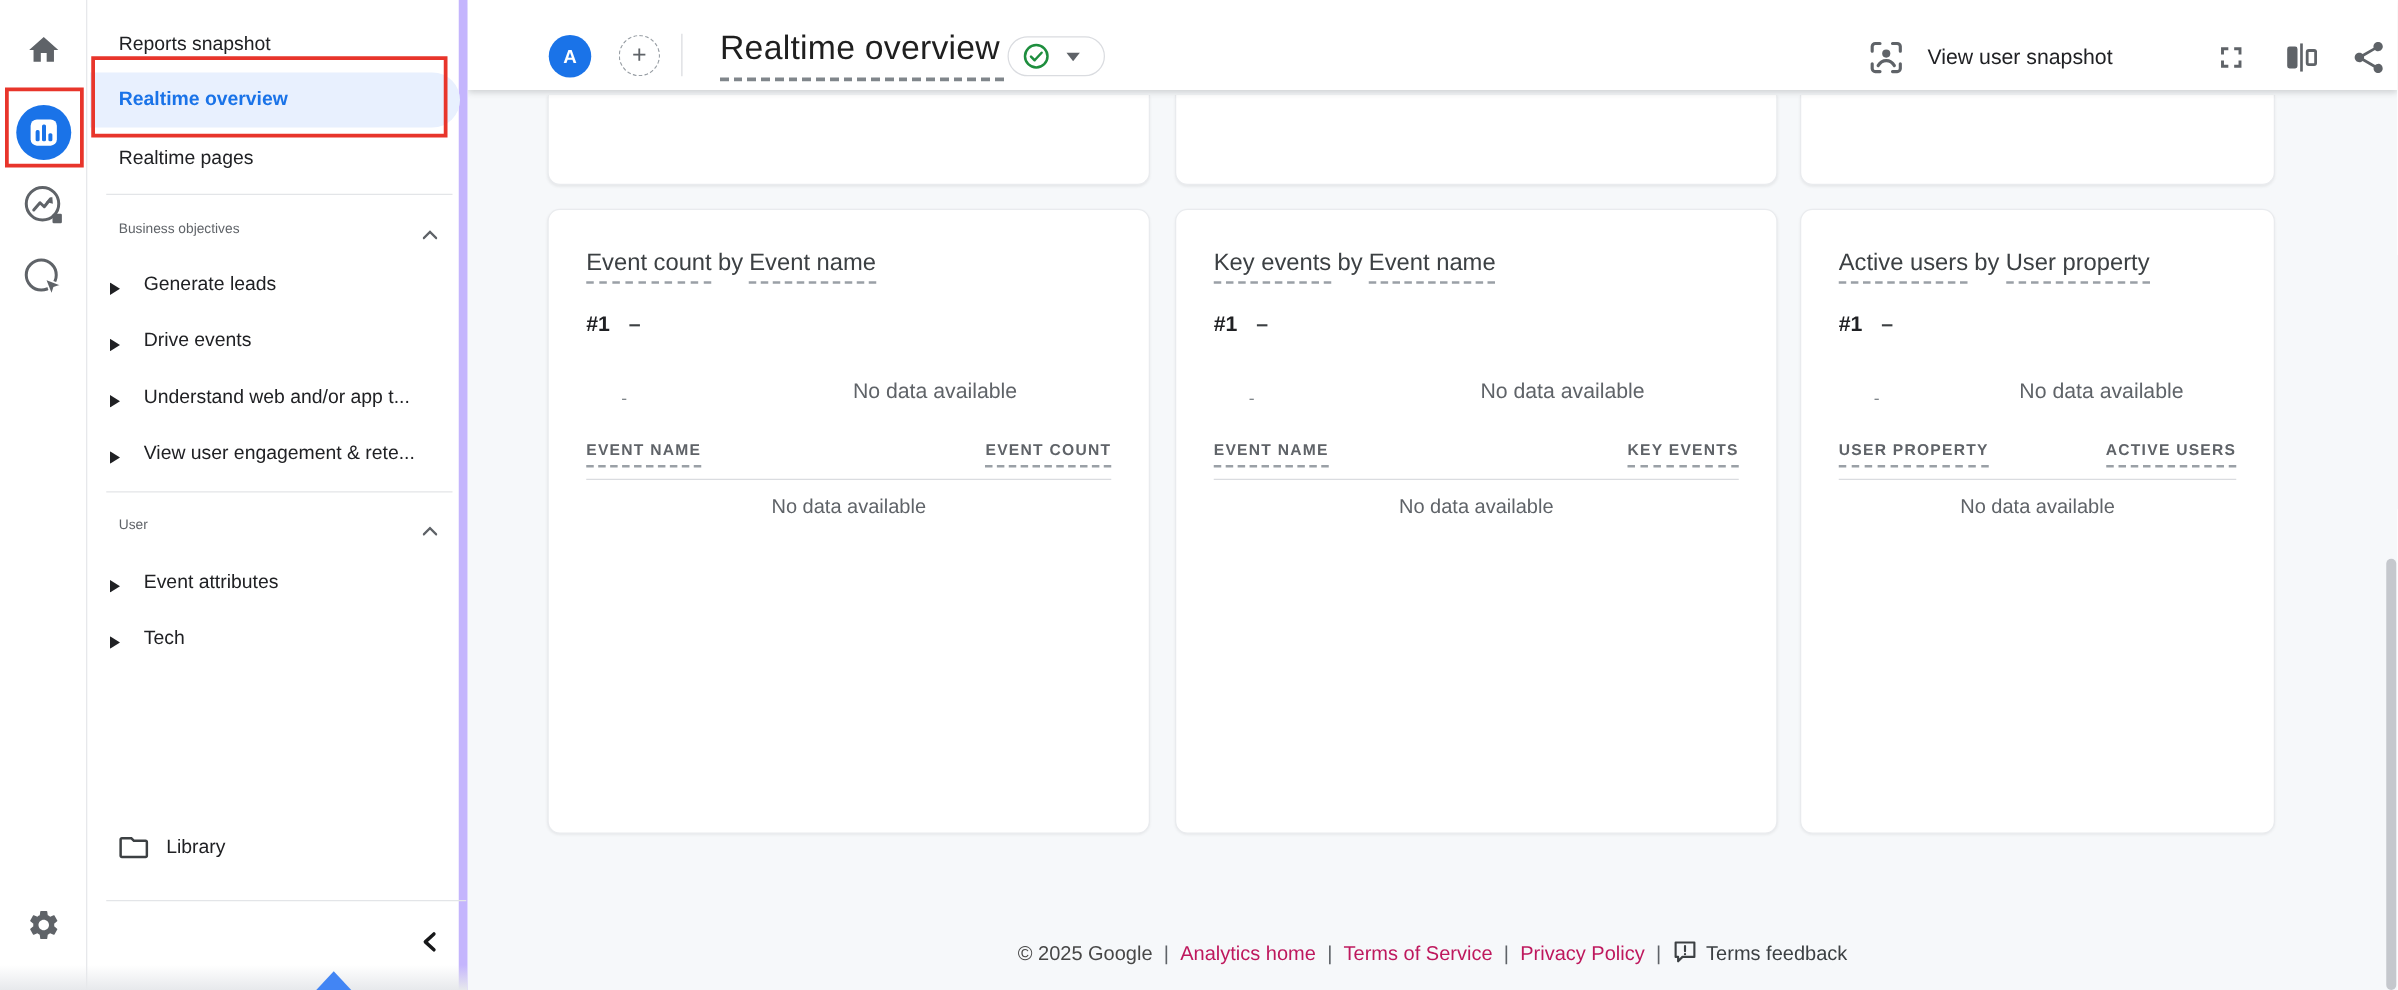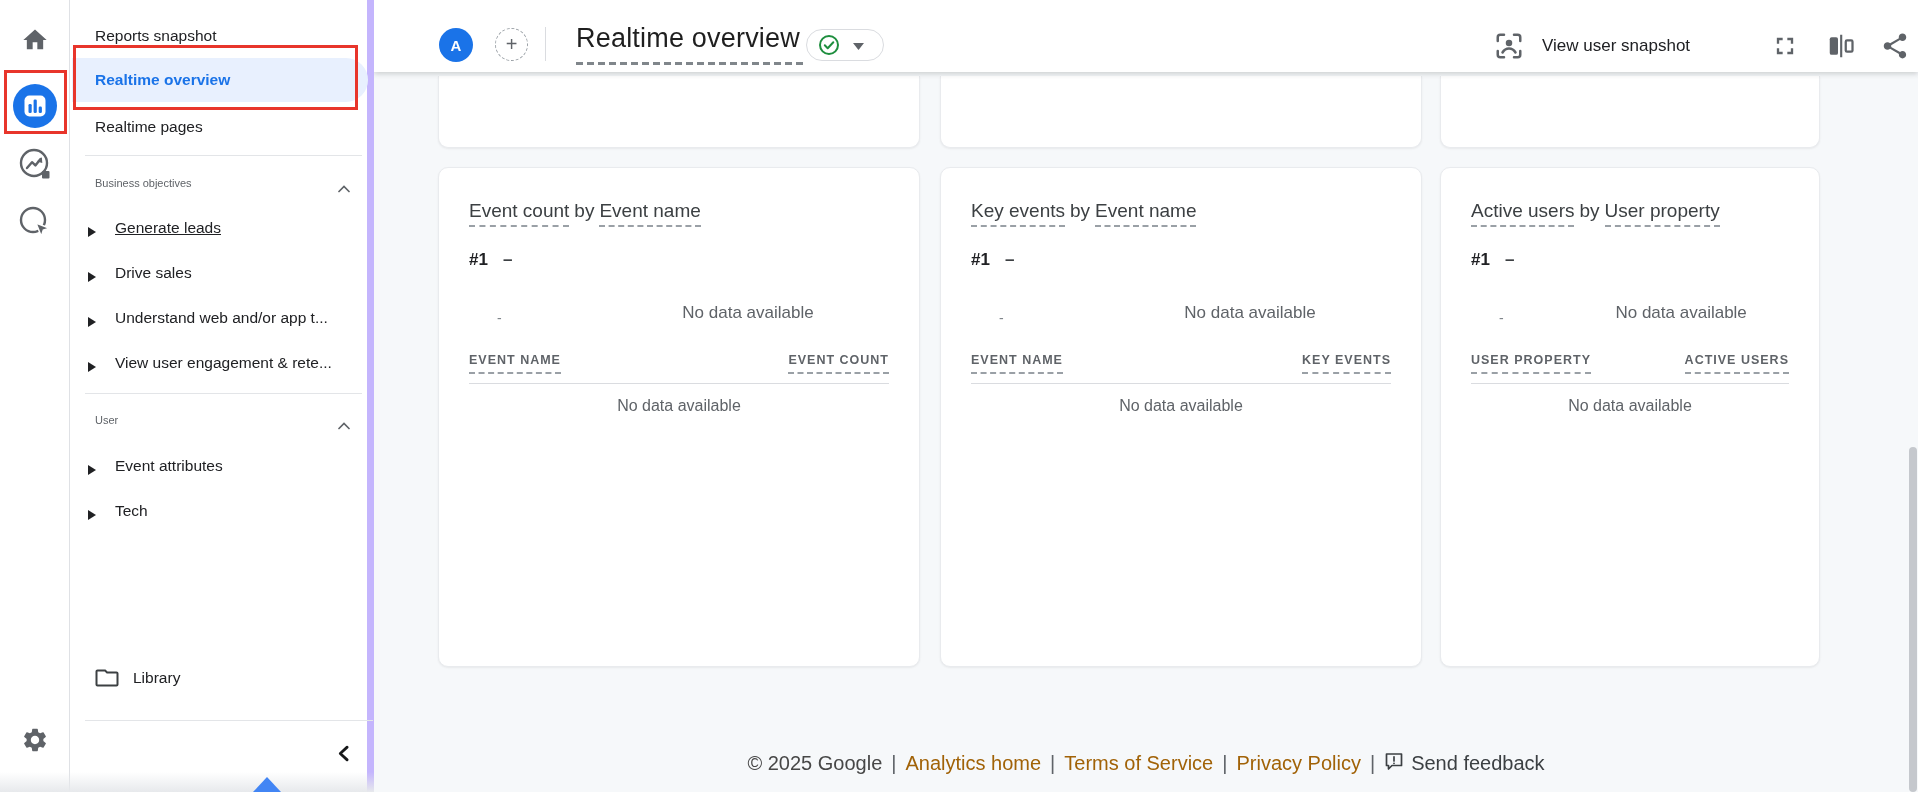--- a/index.html
+++ b/index.html
@@ -43,22 +43,22 @@
   .mini-dash{position:absolute;left:58px;top:142px;font-size:14px;color:#80868b;}
   .chart-empty{position:absolute;left:35%;right:30px;top:135px;text-align:center;font-size:17px;color:#5f6368;}
   .thead{position:absolute;left:30px;right:30px;top:185px;display:flex;justify-content:space-between;}
   .th{font-size:12.5px;letter-spacing:1px;color:#5f6368;font-weight:600;
       border-bottom:2px dashed #9aa0a6;padding-bottom:5px;}
   .trule{position:absolute;left:30px;right:30px;top:215px;height:1px;background:#dadce0;}
   .tempty{position:absolute;left:0;right:0;top:229px;text-align:center;font-size:16px;color:#5f6368;}
 
   
   .footer{position:absolute;left:374px;top:751px;width:1544px;display:flex;justify-content:center;
-          align-items:center;gap:9px;font-size:20px;color:#474747;z-index:2;}
-  .footer .lnk{color:#a16207;}
+          align-items:center;gap:9px;font-size:16px;color:#474747;z-index:2;}
+  .footer .lnk{color:#be185d;}
   .footer .sep{color:#5f6368;}
   .footer .fb{display:flex;align-items:center;gap:7px;color:#3c4043;}
 
   .scroll-thumb{position:absolute;left:1909px;top:447px;width:8px;height:345px;border-radius:4px;
           background:#c5c8cd;z-index:6;}
 
   
   .rail{position:absolute;left:0;top:0;width:70px;height:792px;background:#fff;
         border-right:1px solid #dfe1e5;z-index:5;box-sizing:border-box;}
   .rail .ric{position:absolute;left:50%;transform:translateX(-50%);}
@@ -216,21 +216,21 @@
     <span class="lnk">Privacy Policy</span>
     <span class="sep">|</span>
     <span class="fb">
       <span>
         <svg width="20" height="20" viewBox="0 0 20 20" fill="none" stroke="#3c4043" stroke-width="1.7">
           <path d="M2.5 3h15v11.5H8l-3.5 3.5v-3.5H2.5z" stroke-linejoin="round"></path>
           <line x1="10" y1="5.8" x2="10" y2="10" stroke-linecap="round"></line>
           <circle cx="10" cy="12.3" r="0.9" fill="#3c4043" stroke="none"></circle>
         </svg>
       </span>
-      <span>Send feedback</span>
+      <span>Terms feedback</span>
     </span>
   </div>
 
   <div class="scroll-thumb"></div>
 
   <div class="rail">
     <div class="ric" style="top:26px;">
       <span>
         <svg width="28" height="28" viewBox="0 0 24 24" fill="#5f6368">
             <path d="M10 20v-6h4v6h5v-8h3L12 3 2 12h3v8z"></path>
@@ -289,27 +289,27 @@
     <span class="chev" style="top:179px;">
       <svg width="12" height="8" viewBox="0 0 12 8">
           <polyline points="1,6.5 6,1.5 11,6.5" fill="none" stroke="#5f6368" stroke-width="1.7" stroke-linecap="round"></polyline>
         </svg>
     </span>
 
     <span class="tri" style="top:223px;">
       <svg width="8" height="10" viewBox="0 0 8 10">
           <polygon points="0,0 8,5 0,10" fill="#202124"></polygon>
         </svg></span>
-    <div class="nrow" style="left:45px;top:216px;text-decoration:underline;">Generate leads</div>
+    <div class="nrow" style="left:45px;top:216px;">Generate leads</div>
 
     <span class="tri" style="top:268px;">
       <svg width="8" height="10" viewBox="0 0 8 10">
           <polygon points="0,0 8,5 0,10" fill="#202124"></polygon>
         </svg></span>
-    <div class="nrow" style="left:45px;top:261px;">Drive sales</div>
+    <div class="nrow" style="left:45px;top:261px;">Drive events</div>
 
     <span class="tri" style="top:313px;">
       <svg width="8" height="10" viewBox="0 0 8 10">
           <polygon points="0,0 8,5 0,10" fill="#202124"></polygon>
         </svg></span>
     <div class="nrow" style="left:45px;top:306px;text-align:center;">Understand web and/or app t...</div>
 
     <span class="tri" style="top:358px;">
       <svg width="8" height="10" viewBox="0 0 8 10">
           <polygon points="0,0 8,5 0,10" fill="#202124"></polygon>

